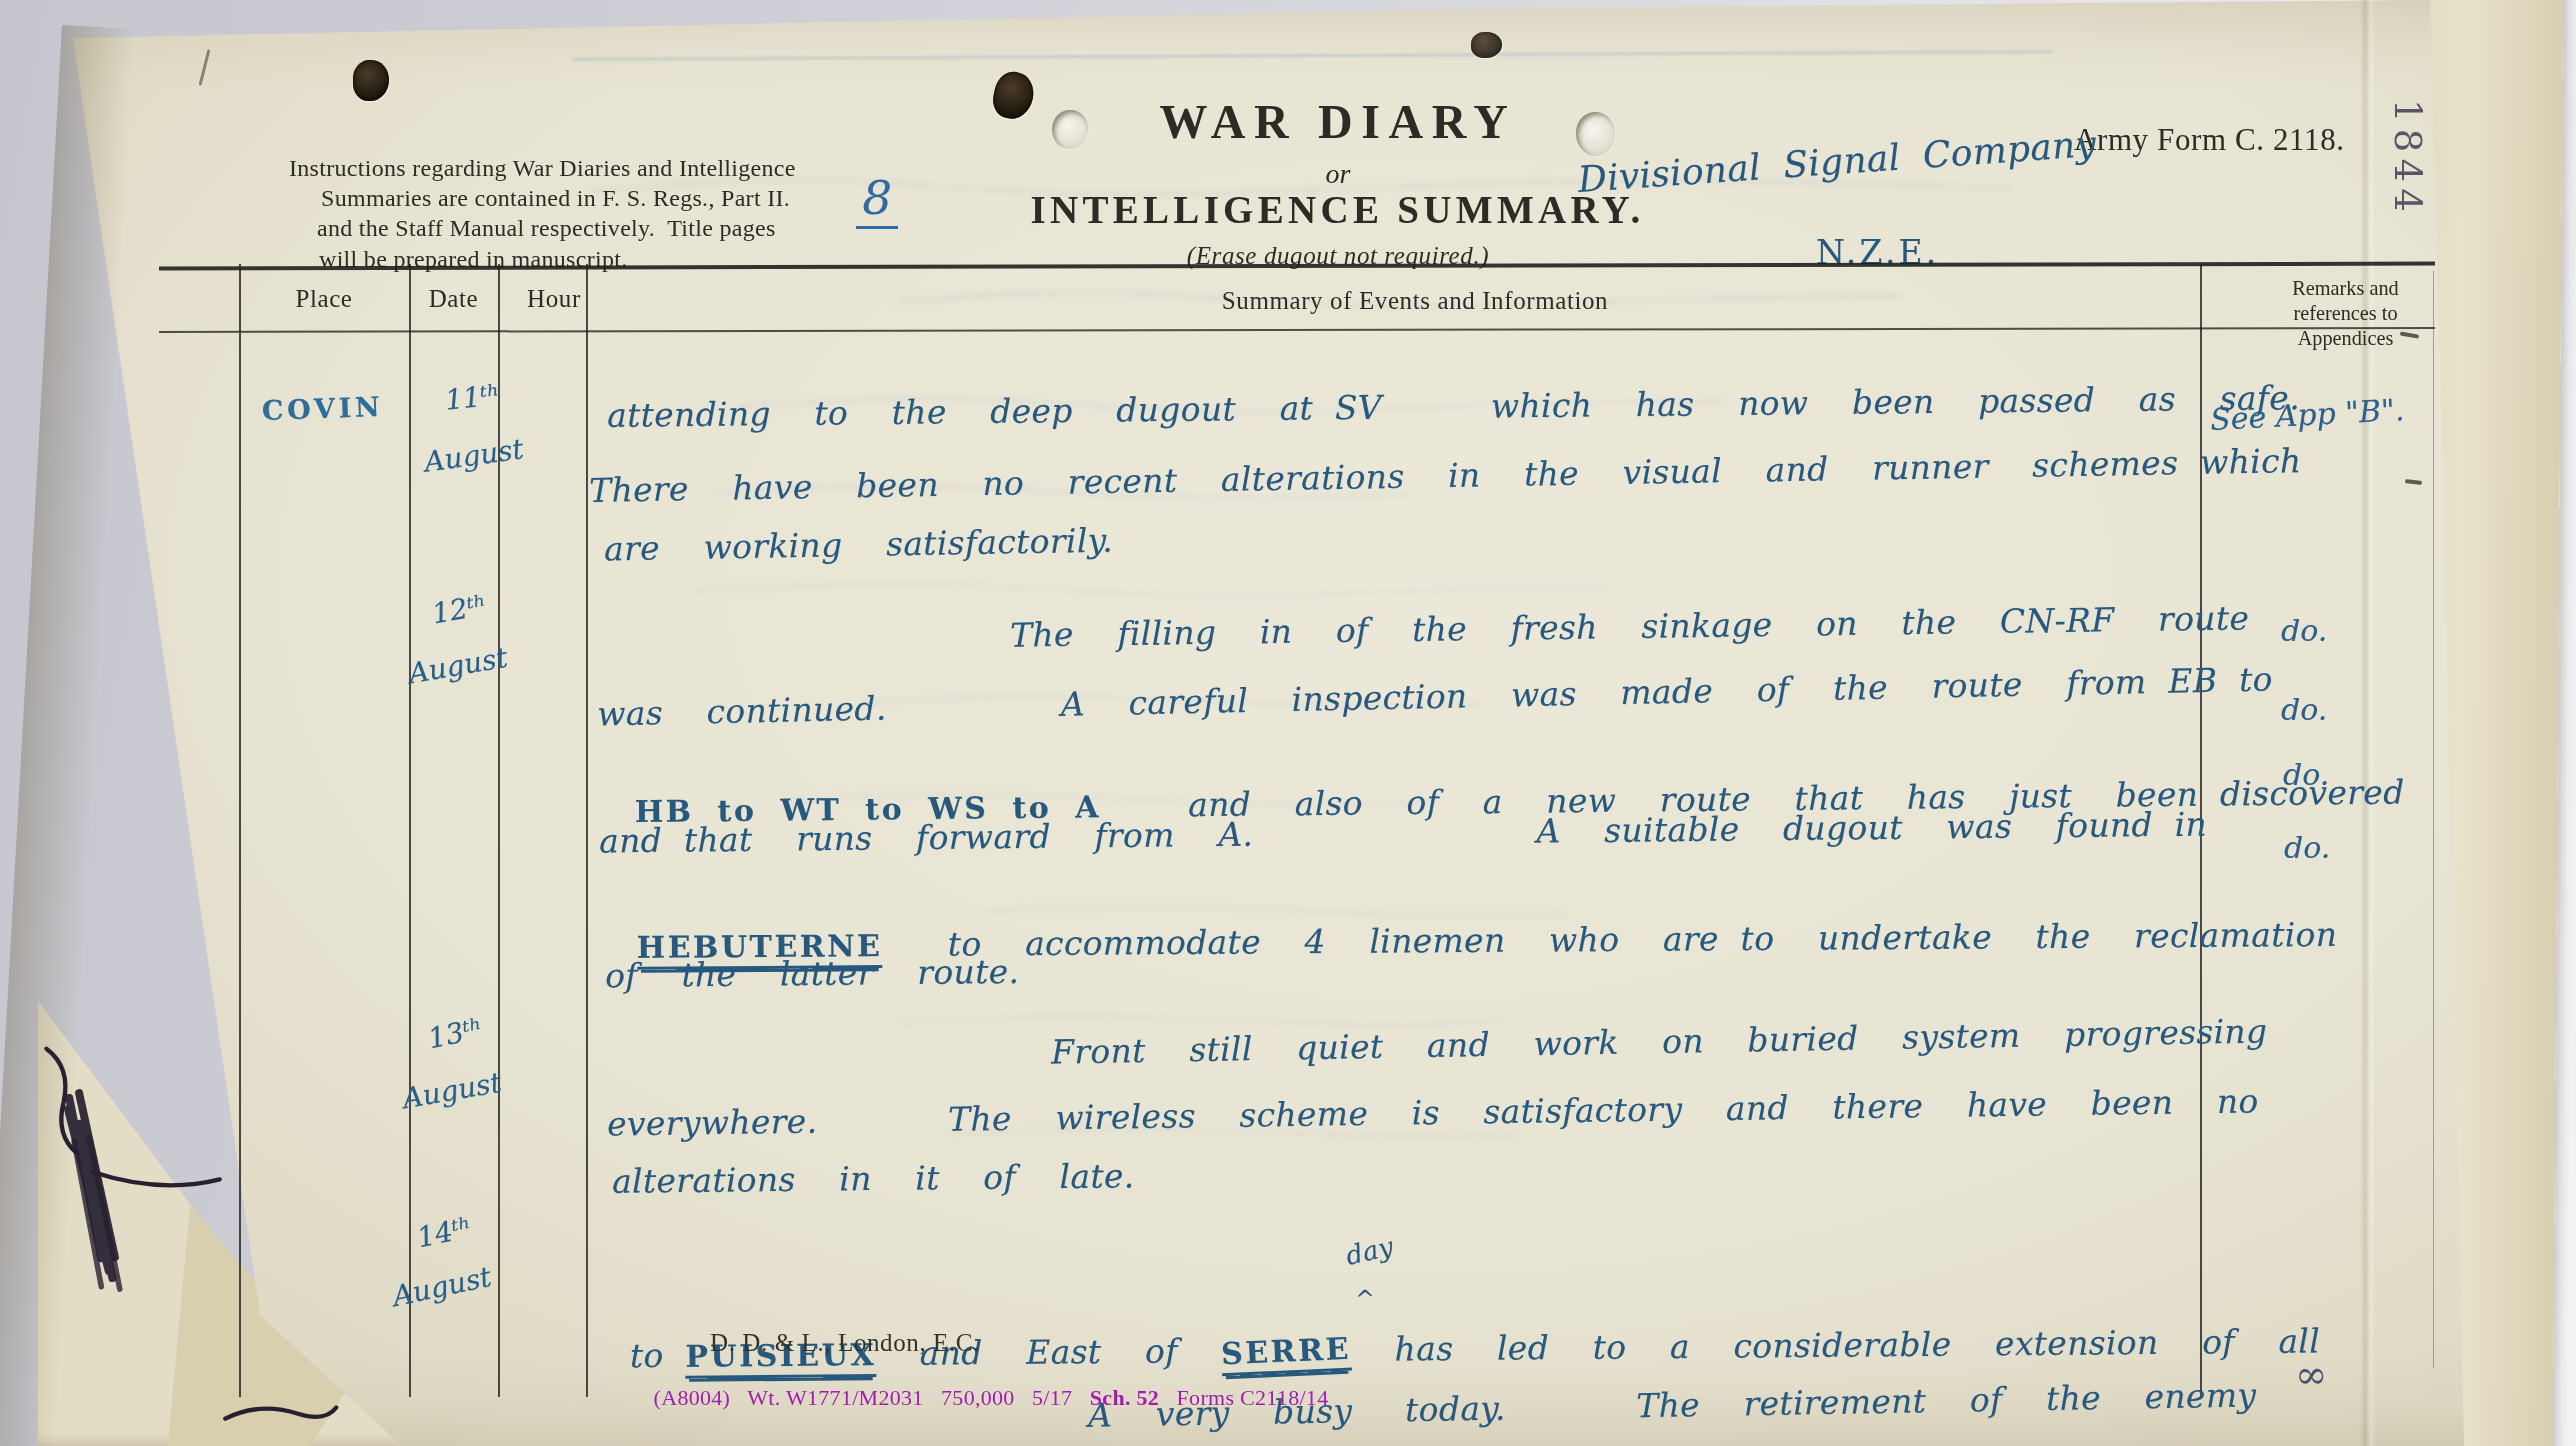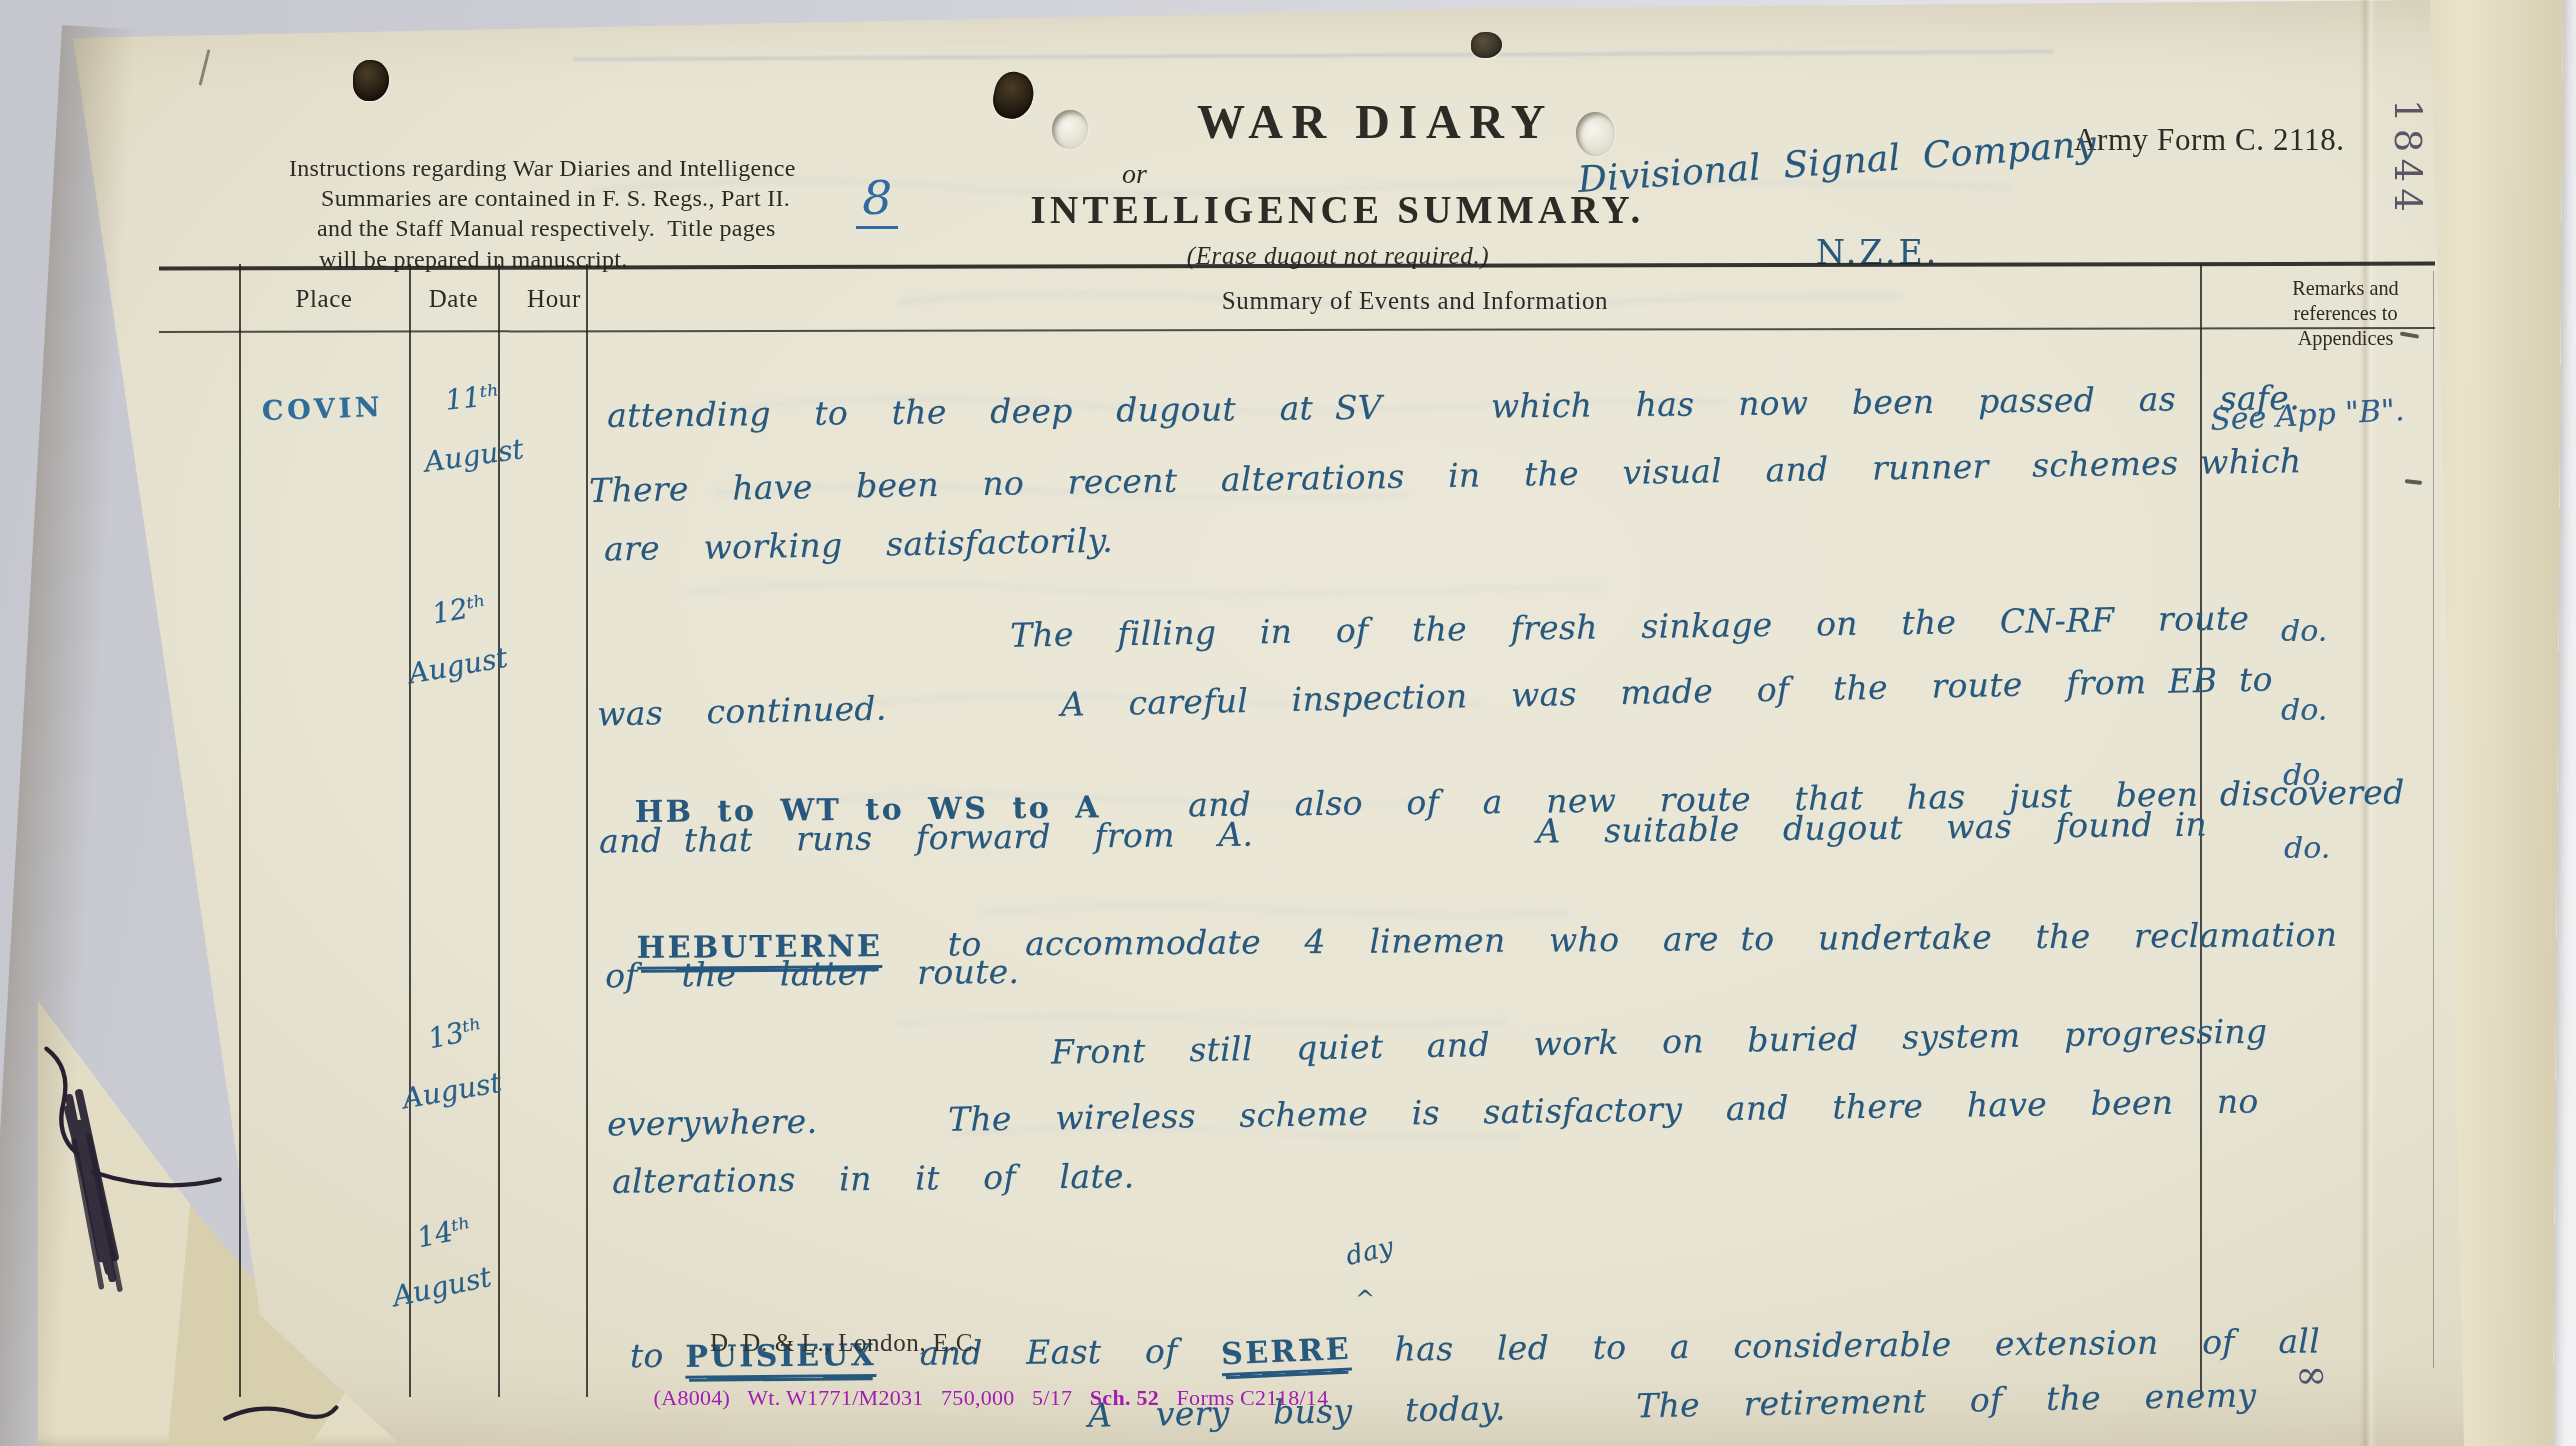--- a/index.html
+++ b/index.html
@@ -123,22 +123,22 @@
 <div class="abs hole-light" style="left:1576px;top:112px;width:39px;height:44px;transform:rotate(-8deg);"></div>
 <div class="abs" style="left:203px;top:49px;width:3.1px;height:37px;background:#8a8270;transform:rotate(14deg);border-radius:1.8px;"></div>
 
 <div class="abs print instr" style="left:289px;top:153px;">Instructions regarding War Diaries and Intelligence</div>
 <div class="abs print instr" style="left:321px;top:183px;">Summaries are contained in F. S. Regs., Part II.</div>
 <div class="abs print instr" style="left:317px;top:213px;">and the Staff Manual respectively.  Title pages</div>
 <div class="abs print instr" style="left:319px;top:244px;">will be prepared in manuscript.</div>
 
 <div class="abs hand-8" style="left:856px;top:170px;">8</div>
 
-<div class="abs print title1" style="left:1122px;top:94px;width:432px;text-align:right;">WAR DIARY</div>
-<div class="abs print title-or" style="left:1122px;top:158px;width:432px;text-align:left;">or</div>
+<div class="abs print title1" style="left:1122px;top:94px;width:432px;text-align:center;">WAR DIARY</div>
+<div class="abs print title-or" style="left:1122px;top:158px;width:432px;text-align:center;">or</div>
 <div class="abs print title2" style="left:1017px;top:187px;width:641px;text-align:center;">INTELLIGENCE SUMMARY.</div>
 <div class="abs print title-note" style="left:1085px;top:242px;width:506px;text-align:center;">(Erase dugout not required.)</div>
 
 <div class="abs print army-form" style="left:2074px;top:122px;">Army Form C. 2118.</div>
 
 <div class="abs script unit-hand" style="left:1578px;top:159px;font-size:36px;">Divisional Signal Company</div>
 <div class="abs script" style="left:1816px;top:233px;font-size:33px;font-style:normal;letter-spacing:3.1px;">N.Z.E.</div>
 
 <div class="abs stamp-vert" style="left:2429px;top:99px;">1844</div>
 

